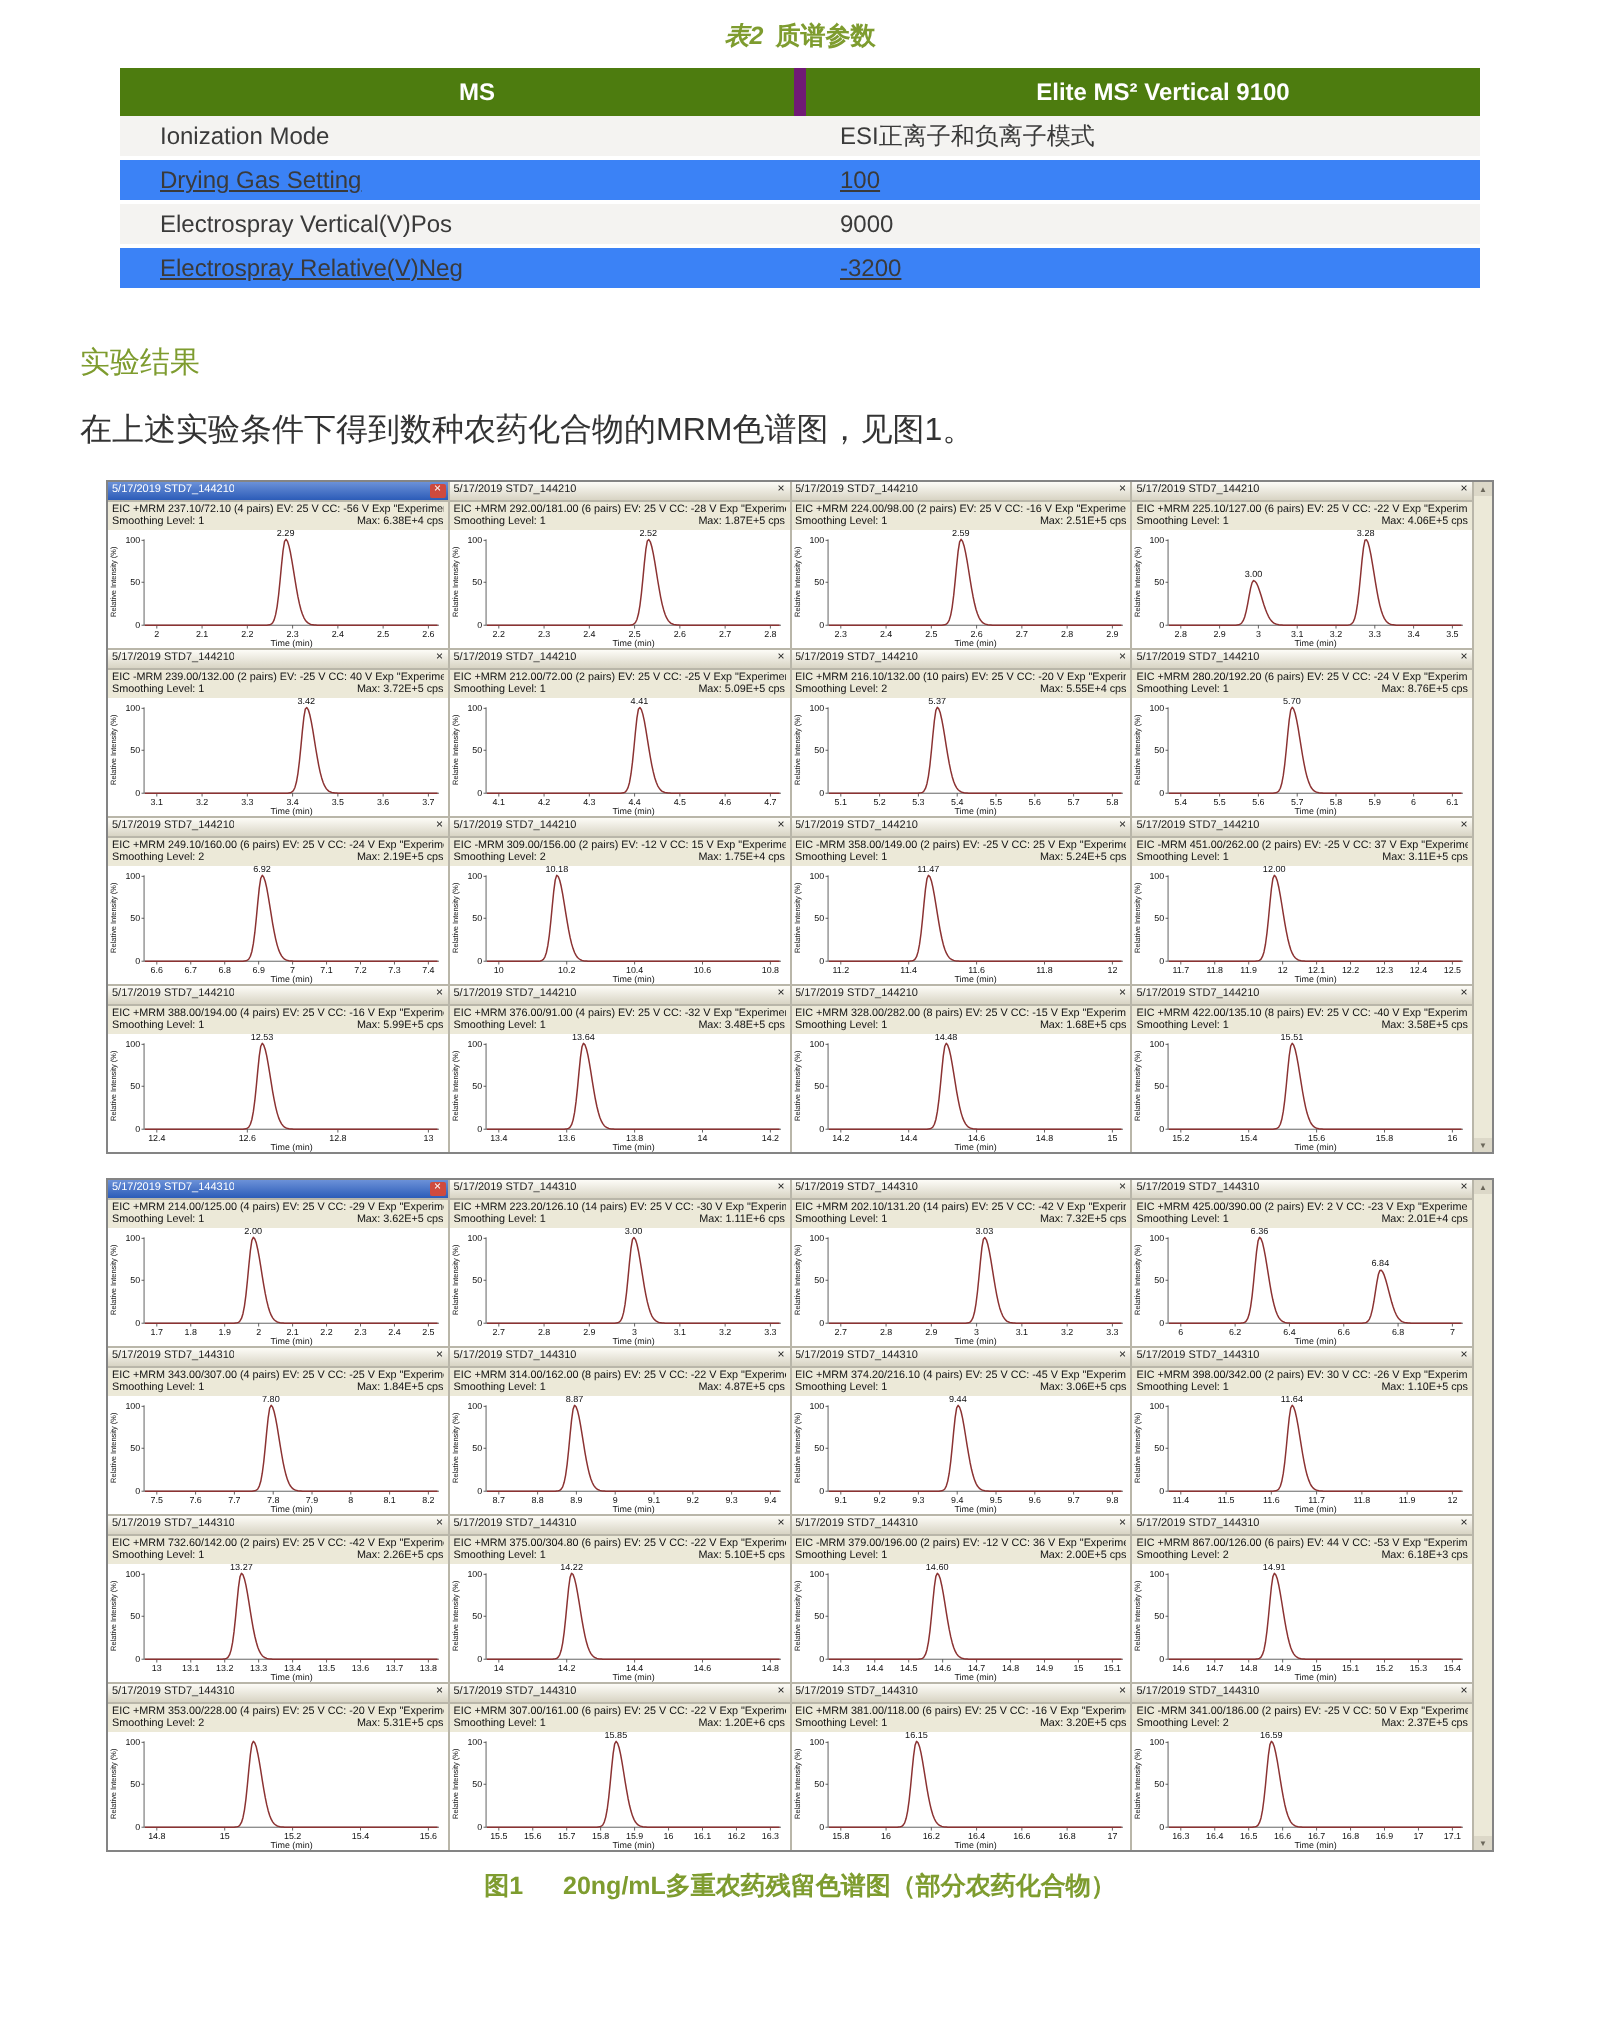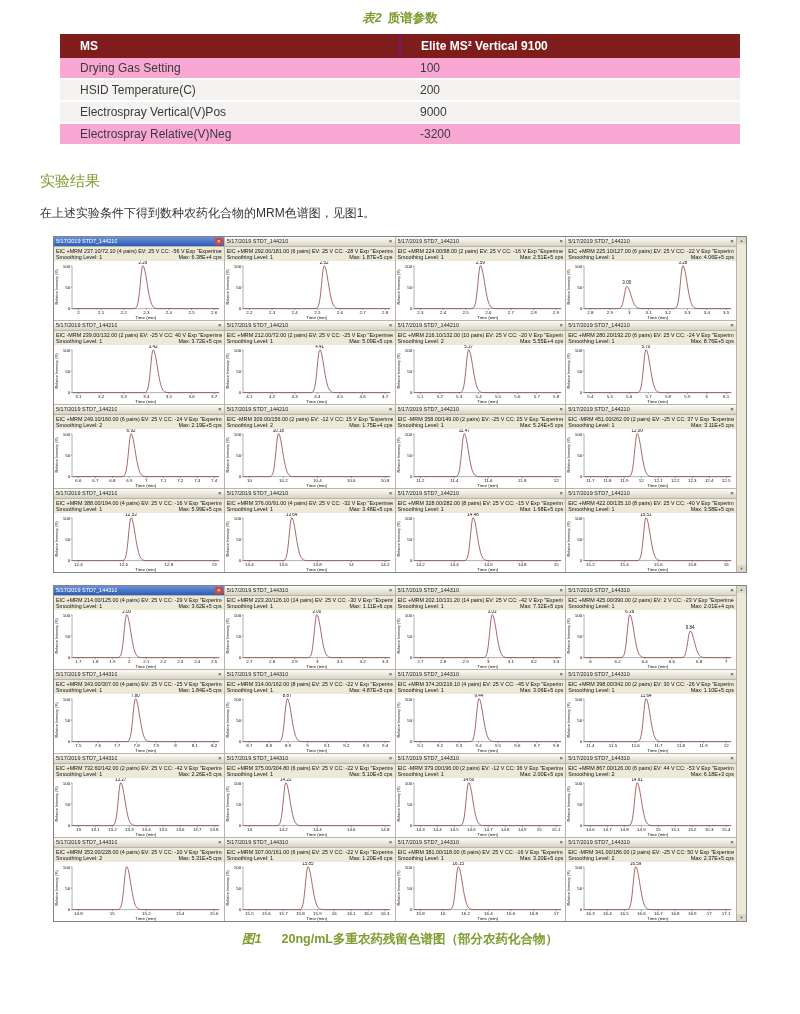--- a/index.html
+++ b/index.html
@@ -3,29 +3,29 @@
 <meta charset="utf-8">
 <style>
   html,body{margin:0;padding:0;background:#fff;}
   .page{position:relative;width:800px;height:1014px;background:#fff;
         font-family:"Liberation Sans",sans-serif;color:#222;overflow:hidden;}
   
   .table-title{padding-top:10px;text-align:center;font-size:12.5px;font-weight:bold;color:#7e9c2f;}
   .table-title .it{font-style:italic;margin-right:6px;}
   
   table.params{width:680px;margin:7px auto 0;border-collapse:collapse;font-size:12px;table-layout:fixed;}
-  table.params th{background:#7f1d1d;color:#fff;text-align:left;font-weight:bold;
+  table.params th{background:#4d7c0f;color:#fff;text-align:center;font-weight:bold;
                   height:24px;padding:0 0 0 20px;margin-left:29px;}
-  table.params th+th{border-left:2px solid #701a75;}
+  table.params th+th{border-left:6px solid #701a75;}
   table.params td{height:20px;padding:0 0 0 20px;color:#3a3a3a;border-bottom:2px solid #fff;}
   table.params tr.odd td{background:#f4f3f1;}
-  table.params tr.even td{background:#f9a8d4;}
+  table.params tr.even td{background:#3b82f6;text-decoration:underline;}
   
   .sec-heading{margin:26px 0 0 40px;font-size:15px;font-weight:normal;color:#7e9c2f;}
-  .para{margin:14px 0 0 40px;font-size:12px;color:#333;}
+  .para{margin:14px 0 0 40px;font-size:16px;color:#333;}
   
   .gridwrap{width:692px;margin:14px auto 0;border:1px solid #848484;background:#d4d0c8;display:flex;}
   .gridwrap.second{margin-top:12px;}
   .panels{flex:1;display:grid;grid-template-columns:repeat(4,1fr);gap:1px;background:#b9b6a9;}
   .vscroll{width:9px;background:#ece9d8;border-left:1px solid #b9b6a9;display:flex;
            flex-direction:column;justify-content:space-between;align-items:center;}
   .sb-btn{font-size:4px;line-height:7px;color:#6b675a;width:100%;text-align:center;background:#dcd8c8;}
   .sb-track{flex:1;width:100%;}
   
   .panel{background:#ece9d8;overflow:hidden;}
@@ -35,46 +35,46 @@
   .titlebar.active{background:linear-gradient(180deg,#6b91d8,#2c5cb8);color:#fff;}
   .tb-text{white-space:nowrap;overflow:hidden;}
   .tb-close{display:block;min-width:6px;text-align:center;font-size:6px;line-height:7px;color:inherit;}
   .titlebar.active .tb-close{background:#cf4a3e;color:#fff;border-radius:1px;padding:0 1px;}
   .phead{padding:1px 2px 0 2px;font-size:5.4px;line-height:1.2;color:#111;background:#ece9d8;}
   .eic{white-space:nowrap;overflow:hidden;}
   .ph2{display:flex;justify-content:space-between;white-space:nowrap;}
   svg.plot{display:block;width:100%;height:59px;background:#fff;}
   
   .caption{margin-top:9px;text-align:center;font-size:12.5px;font-weight:bold;color:#7e9c2f;}
-  .caption .it{font-style:italic;margin-right:20px;}
+  .caption .it{margin-right:20px;}
 </style>
 </head>
 <body>
 
 <div class="page">
 
   <div class="table-title">
     <span class="it">表2</span><span>质谱参数</span>
   </div>
 
   <table class="params">
     <thead>
         <tr>
           <th>MS</th>
           <th>Elite MS² Vertical 9100</th>
         </tr>
       </thead>
     <tbody>
+        <tr class="odd">
+          <td>Ionization Mode</td>
+          <td>ESI正离子和负离子模式</td>
+        </tr>
         <tr class="even">
           <td>Drying Gas Setting</td>
           <td>100</td>
-        </tr>
-        <tr class="odd">
-          <td>HSID Temperature(C)</td>
-          <td>200</td>
         </tr>
         <tr class="odd">
           <td>Electrospray Vertical(V)Pos</td>
           <td>9000</td>
         </tr>
         <tr class="even">
           <td>Electrospray Relative(V)Neg</td>
           <td>-3200</td>
         </tr>
       </tbody>

